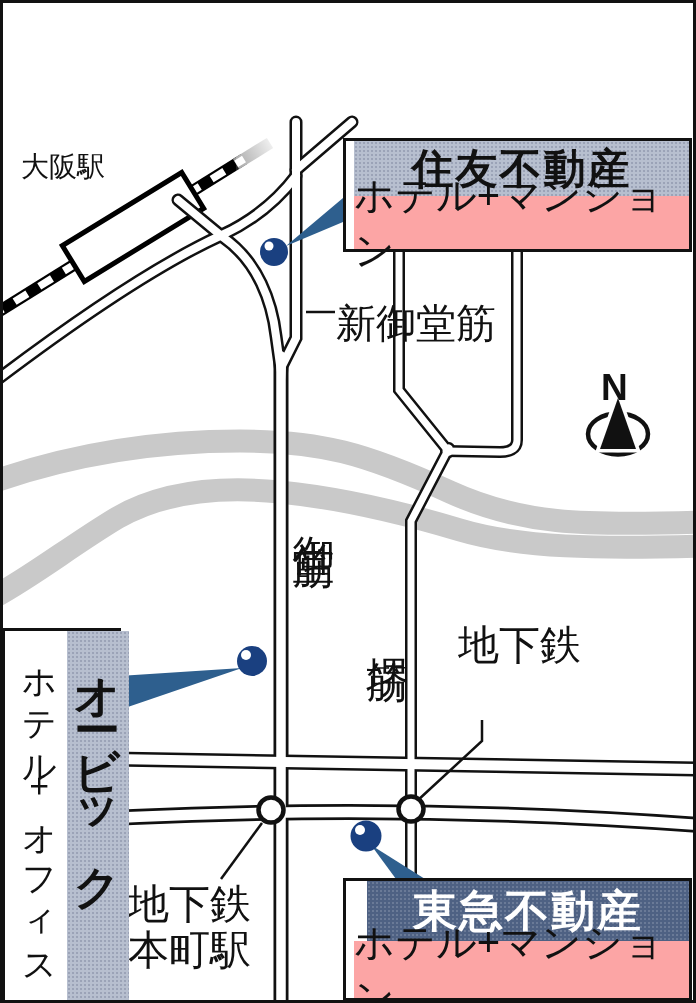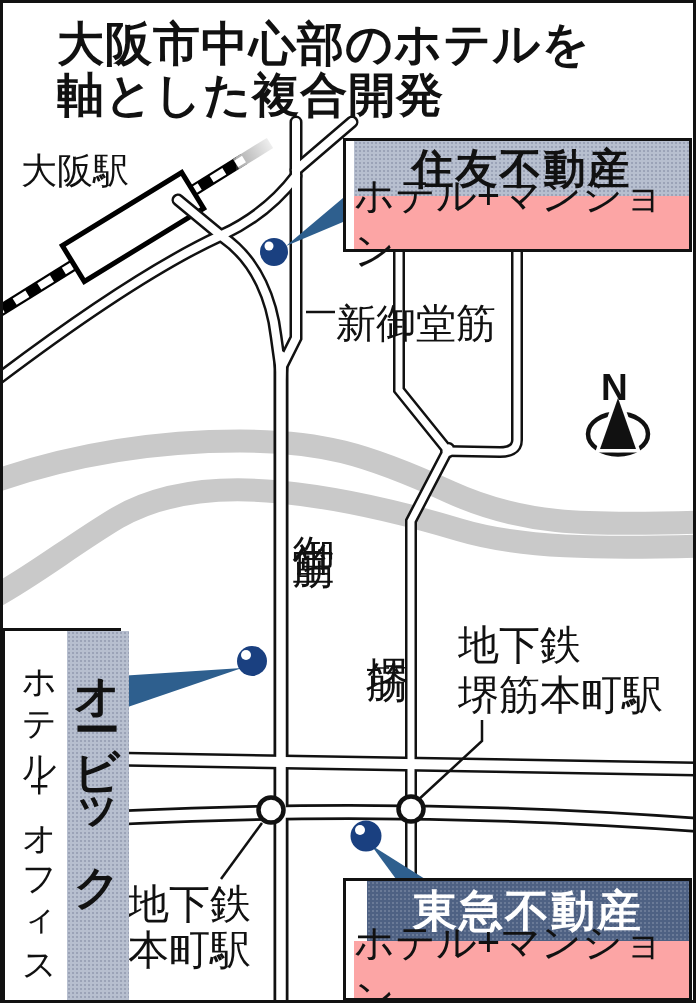--- a/index.html
+++ b/index.html
@@ -5,21 +5,21 @@
   html,body{margin:0;padding:0;background:#fff;}
   .stage{
     position:relative;width:696px;height:1003px;background:#fff;overflow:hidden;
     font-family:"Liberation Sans","DejaVu Sans",sans-serif;color:#111;
   }
   .stage svg{position:absolute;left:0;top:0;z-index:1;}
   .lbl{position:absolute;z-index:2;white-space:nowrap;line-height:1.18;}
   .title{
     left:57px;top:18px;font-size:47px;font-weight:bold;letter-spacing:1px;line-height:1.09;
   }
-  .osaka{left:21px;top:150px;font-size:36px;text-align:center;}
+  .osaka{left:21px;top:150px;font-size:28px;text-align:center;}
   .shinmido{left:336px;top:300px;font-size:40px;}
   .vtext{writing-mode:vertical-rl;text-orientation:mixed;}
   .midosuji{left:289px;top:502px;font-size:42px;letter-spacing:6px;}
   .sakaisuji{left:363px;top:624px;font-size:42px;letter-spacing:4px;}
   .skh-label{left:458px;top:620px;font-size:41px;line-height:1.22;}
   .hom-label{left:128px;top:881px;font-size:41px;line-height:1.13;}
   .north{left:601px;top:366px;font-size:37px;font-weight:bold;}
   .callout{
     position:absolute;z-index:3;background:#fff;border:3px solid #111;box-sizing:border-box;padding-left:8px;
   }
@@ -139,32 +139,27 @@
 
     <g>
       <ellipse cx="618" cy="434" rx="30" ry="20.5" fill="none" stroke="#111" stroke-width="4.5"></ellipse>
       <polygon points="618,398 600,449 636,449" fill="none" stroke="#fff" stroke-width="7"></polygon>
       <polygon points="618,398 600,449 636,449" fill="#111"></polygon>
     </g>
 
     <rect x="1.5" y="1.5" width="693" height="1000" fill="none" stroke="#111" stroke-width="3"></rect>
   </svg>
 
-  <div class="lbl title">
-    <div>大阪市中心部のホテルを</div>
-    <div>軸とした複合開発</div>
-  </div>
 
   <div class="lbl osaka">大阪駅</div>
   <div class="lbl shinmido">新御堂筋</div>
   <div class="lbl vtext midosuji">御堂筋</div>
   <div class="lbl vtext sakaisuji">堺筋</div>
   <div class="lbl skh-label">
     <div>地下鉄</div>
-    <div>堺筋本町駅</div>
   </div>
   <div class="lbl hom-label">
     <div>地下鉄</div>
     <div>本町駅</div>
   </div>
   <div class="lbl north">N</div>
 
   <div class="callout box-sumitomo">
     <div class="hd hd-light">住友不動産</div>
     <div class="bd">ホテル+マンション</div>

